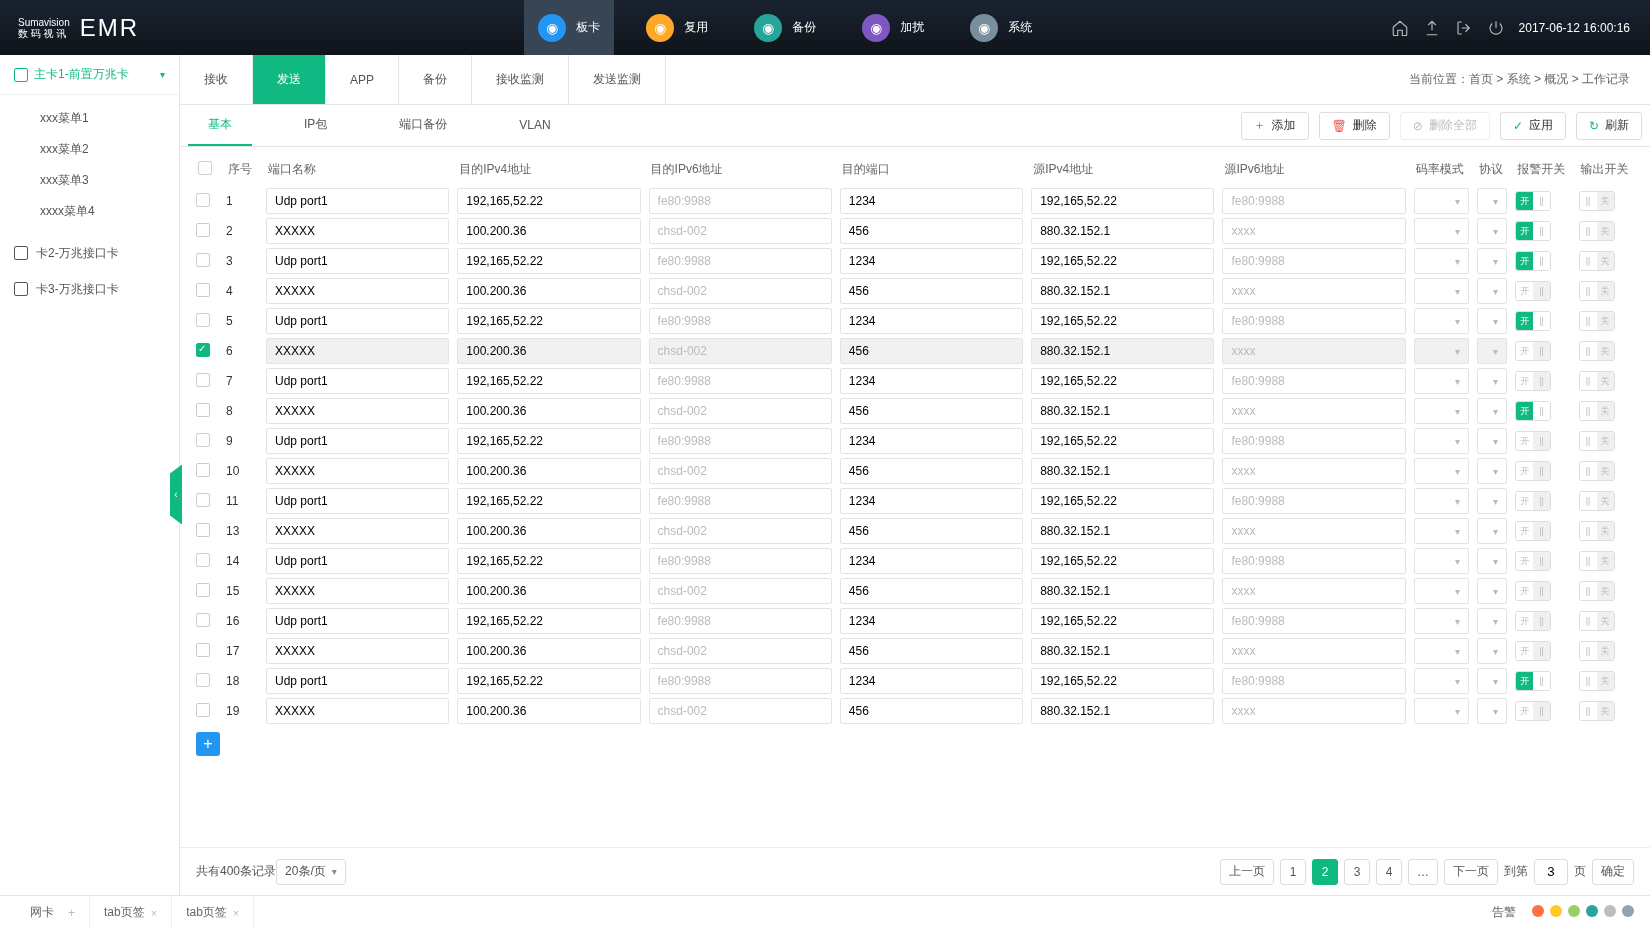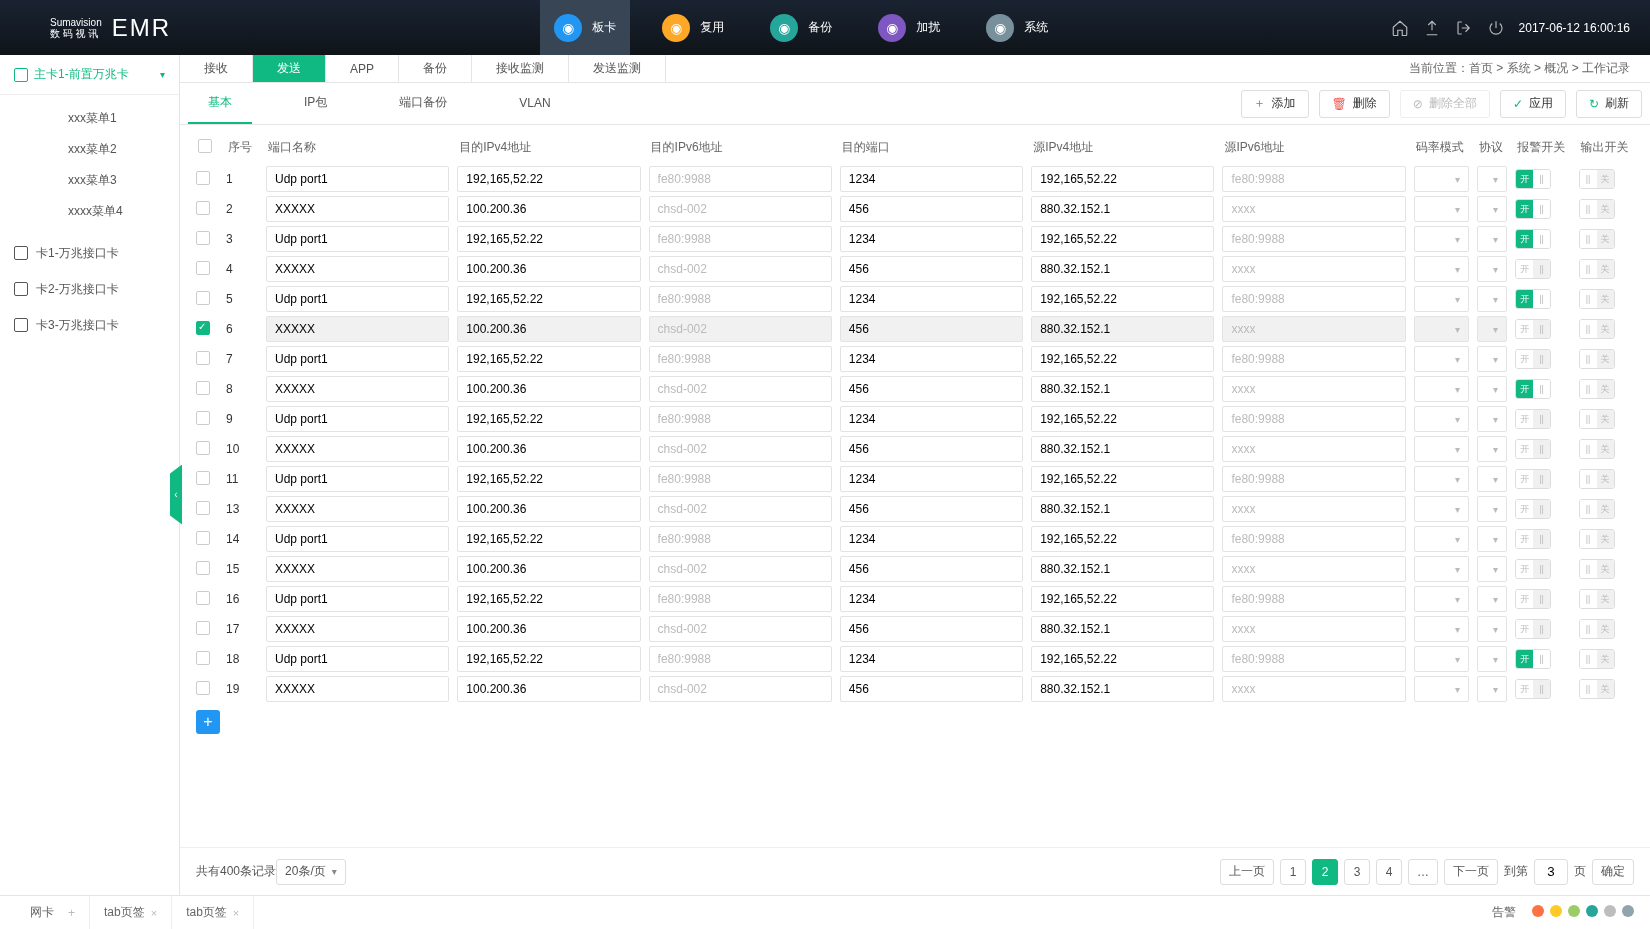--- a/index.html
+++ b/index.html
@@ -1,41 +1,41 @@
 <!DOCTYPE html>
 <html><head>
 <meta charset="utf-8">
 <style>
 * { box-sizing: border-box; margin: 0; padding: 0; }
 body { font-family: "Microsoft YaHei", Arial, sans-serif; font-size: 12px; color: #333; background: #fff; overflow: hidden; }
 .header { height: 55px; background: linear-gradient(#1a2332,#0f1419); display: flex; align-items: center; color: #fff; }
-.logo { width: 180px; padding-left: 18px; display:flex; align-items:center; gap:6px;margin-left:32px; }
+.logo { width: 180px; padding-left: 18px; display:flex; align-items:center; gap:6px; }
 .logo-brand { font-size:10px; line-height:1.1; }
 .logo-emr { font-size: 24px; font-weight:400; letter-spacing:2px; margin-left:4px;}
 .topnav { flex:1; display:flex; justify-content:center; gap:18px; }
 .topnav-item { display:flex; align-items:center; gap:10px; padding:0 14px; height:55px; cursor:pointer; }
 .topnav-item.active { background:#374555; }
 .ticon { width:28px; height:28px; border-radius:50%; display:flex; align-items:center; justify-content:center; color:#fff; font-size:14px; }
 .ti-blue{background:#2196f3;} .ti-orange{background:#ffa726;} .ti-green{background:#26a69a;} .ti-purple{background:#7e57c2;} .ti-gray{background:#78909c;}
 .header-right { margin-left:auto; display:flex; align-items:center; gap:14px; padding-right:20px; }
 .header-right .hicon { width:18px; height:18px; opacity:.7; cursor:pointer; }
 .header-time { font-size:12px; }
 
 .body { display:flex; height:calc(100vh - 55px - 34px); }
 .sidebar { width:180px; border-right:1px solid #e5e5e5; background:#fff; overflow:auto;}
 .side-header { height:40px; display:flex; align-items:center; padding:0 14px; color:#10b981; border-bottom:1px solid #eee; cursor:pointer; gap:6px;}
 .side-header .arrow { margin-left:auto; font-size:10px;}
 .side-sub { padding:8px 0;}
-.side-sub-item { padding:7px 0 7px 40px; color:#555; cursor:pointer; font-size:12px;margin-left:28px;}
+.side-sub-item { padding:7px 0 7px 40px; color:#555; cursor:pointer; font-size:12px;}
 .side-item { height:36px; display:flex; align-items:center; padding:0 14px; gap:8px; color:#555; cursor:pointer;}
 .side-item .sicon, .side-header .sicon { width:14px;height:14px;border:1.5px solid currentColor;border-radius:2px;display:inline-block;}
 .collapse-handle { position:absolute; left:170px; top:50%; width:12px; height:60px; background:#10b981; clip-path:polygon(100% 0,0 15%,0 85%,100% 100%); display:flex;align-items:center;justify-content:center;color:#fff;font-size:10px;cursor:pointer;}
 
 .main { flex:1; display:flex; flex-direction:column; overflow:hidden; position:relative;}
-.tabs-row { height:28px; border-bottom:1px solid #e5e5e5; display:flex; align-items:stretch;}
+.tabs-row { height:50px; border-bottom:1px solid #e5e5e5; display:flex; align-items:stretch;}
 .tab { padding:0 24px; display:flex; align-items:center; border-right:1px solid #e5e5e5; cursor:pointer; color:#555;}
 .tab.active { background:#10b981; color:#fff;}
 .breadcrumb { margin-left:auto; padding:0 20px; display:flex; align-items:center; color:#666; font-size:12px;}
 .subtabs-row { height:42px; border-bottom:1px solid #e5e5e5; display:flex; align-items:stretch; padding:0 8px;}
 .subtab { padding:0 20px; display:flex; align-items:center; cursor:pointer; color:#555; border-bottom:2px solid transparent;}
 .subtab.active { color:#10b981; border-bottom-color:#10b981;}
 .toolbar { margin-left:auto; display:flex; align-items:center; gap:10px;}
 .tbtn { height:28px; padding:0 12px; border:1px solid #ddd; border-radius:3px; background:#fff; display:flex; align-items:center; gap:6px; cursor:pointer; font-size:12px;}
 .tbtn .add{color:#2196f3;} .tbtn .del{color:#ef5350;} .tbtn.disabled{color:#bbb;border-color:#eee;cursor:default;} .tbtn .apply{color:#10b981;} .tbtn .refresh{color:#10b981;}
 
@@ -132,24 +132,20 @@
       <span>主卡1-前置万兆卡</span>
       <span class="arrow">▾</span>
     </div>
     <div class="side-sub" id="sidesub">
         <div class="side-sub-item">xxx菜单1</div>
         <div class="side-sub-item">xxx菜单2</div>
         <div class="side-sub-item">xxx菜单3</div>
         <div class="side-sub-item">xxxx菜单4</div>
       </div>
     <div id="sidecards">
-        <div class="side-item">
-          <span class="sicon"></span>
-          <span>卡1-万兆接口卡</span>
-        </div>
         <div class="side-item">
           <span class="sicon"></span>
           <span>卡2-万兆接口卡</span>
         </div>
         <div class="side-item">
           <span class="sicon"></span>
           <span>卡3-万兆接口卡</span>
         </div>
       </div>
   </div>

